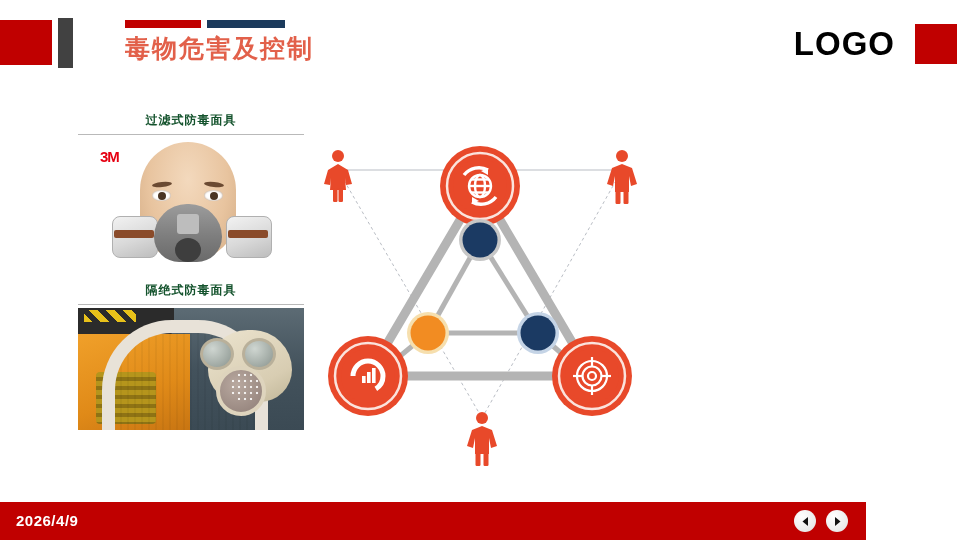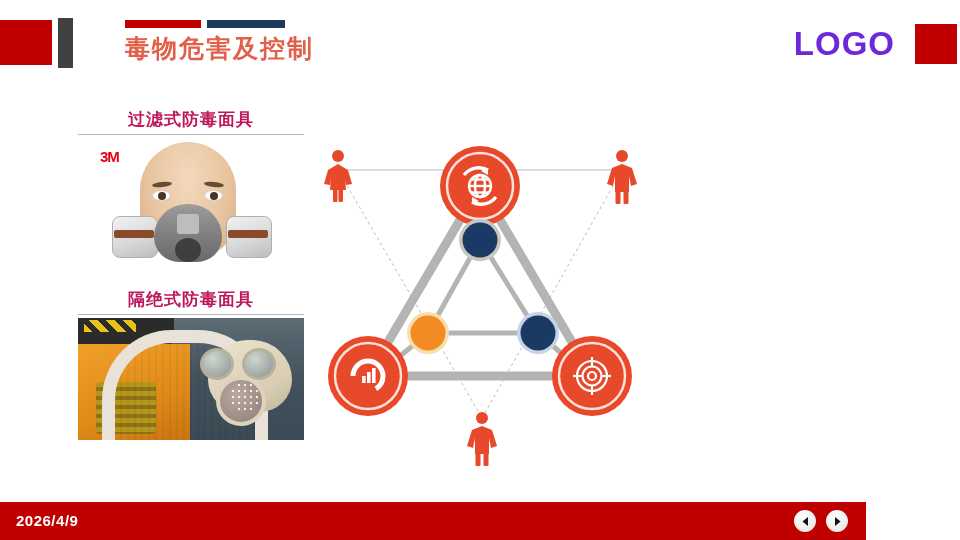--- a/index.html
+++ b/index.html
@@ -13,26 +13,26 @@
 
   
   .header{position:absolute;left:0;top:0;width:960px;height:92px;padding-left:15px;}
   .hdr-red-block{position:absolute;left:0;top:20px;width:52px;height:45px;background:#c00000;}
   .hdr-gray-block{position:absolute;left:58px;top:18px;width:15px;height:50px;background:#414141;}
   .hdr-bar-red{position:absolute;left:125px;top:20px;width:76px;height:8px;background:#c00000;}
   .hdr-bar-navy{position:absolute;left:207px;top:20px;width:78px;height:8px;background:#1b3a5c;}
   .hdr-title{position:absolute;left:125px;top:33px;font-size:25px;font-weight:bold;
     color:#e2604a;letter-spacing:2px;line-height:30px;white-space:nowrap;}
   .logo-text{position:absolute;right:80px;top:26px;font-size:33px;font-weight:bold;
-    color:#6d28d9;letter-spacing:1px;line-height:36px;}
+    color:#000000;letter-spacing:1px;line-height:36px;}
   .logo-square{position:absolute;right:18px;top:24px;width:42px;height:40px;background:#c00000;}
 
   
   .left-col{position:absolute;left:78px;top:108px;width:226px;}
-  .panel-caption{font-size:17px;font-weight:bold;color:#be185d;text-align:center;
+  .panel-caption{font-size:12px;font-weight:bold;color:#14532d;text-align:center;
     letter-spacing:1px;line-height:24px;}
   .cap-rule{height:1px;background:#b9b9b9;margin:2px 0 0 0;}
 
   
   .photo1{position:relative;width:226px;height:140px;background:#ffffff;overflow:hidden;margin-top:3px;}
   .m3-logo{position:absolute;left:22px;top:10px;font-size:15px;font-weight:bold;color:#e60012;
     font-family:"Liberation Sans",sans-serif;letter-spacing:-1px;}
   .head{position:absolute;left:62px;top:4px;width:96px;height:118px;
     background:radial-gradient(ellipse at 50% 32%,#f3d9bd 0%,#e8c49f 58%,#d2ab84 100%);
     border-radius:48px 48px 44px 44px;}
@@ -129,21 +129,21 @@
       <div class="pupil r"></div>
       <div class="cart l"></div>
       <div class="cart r"></div>
       <div class="cart-strip l"></div>
       <div class="cart-strip r"></div>
       <div class="mask-body"></div>
       <div class="mask-center"></div>
       <div class="mask-valve"></div>
     </div>
 
-    <div class="panel-caption" style="margin-top:10px">隔绝式防毒面具</div>
+    <div class="panel-caption" style="">隔绝式防毒面具</div>
     <div class="cap-rule"></div>
 
     <div class="photo2">
       <div class="p2-dark"></div>
       <div class="p2-orange"></div>
       <div class="p2-yellowtape"></div>
       <div class="p2-canister"></div>
       <div class="p2-hose"></div>
       <div class="p2-mask"></div>
       <div class="p2-lens l"></div>

